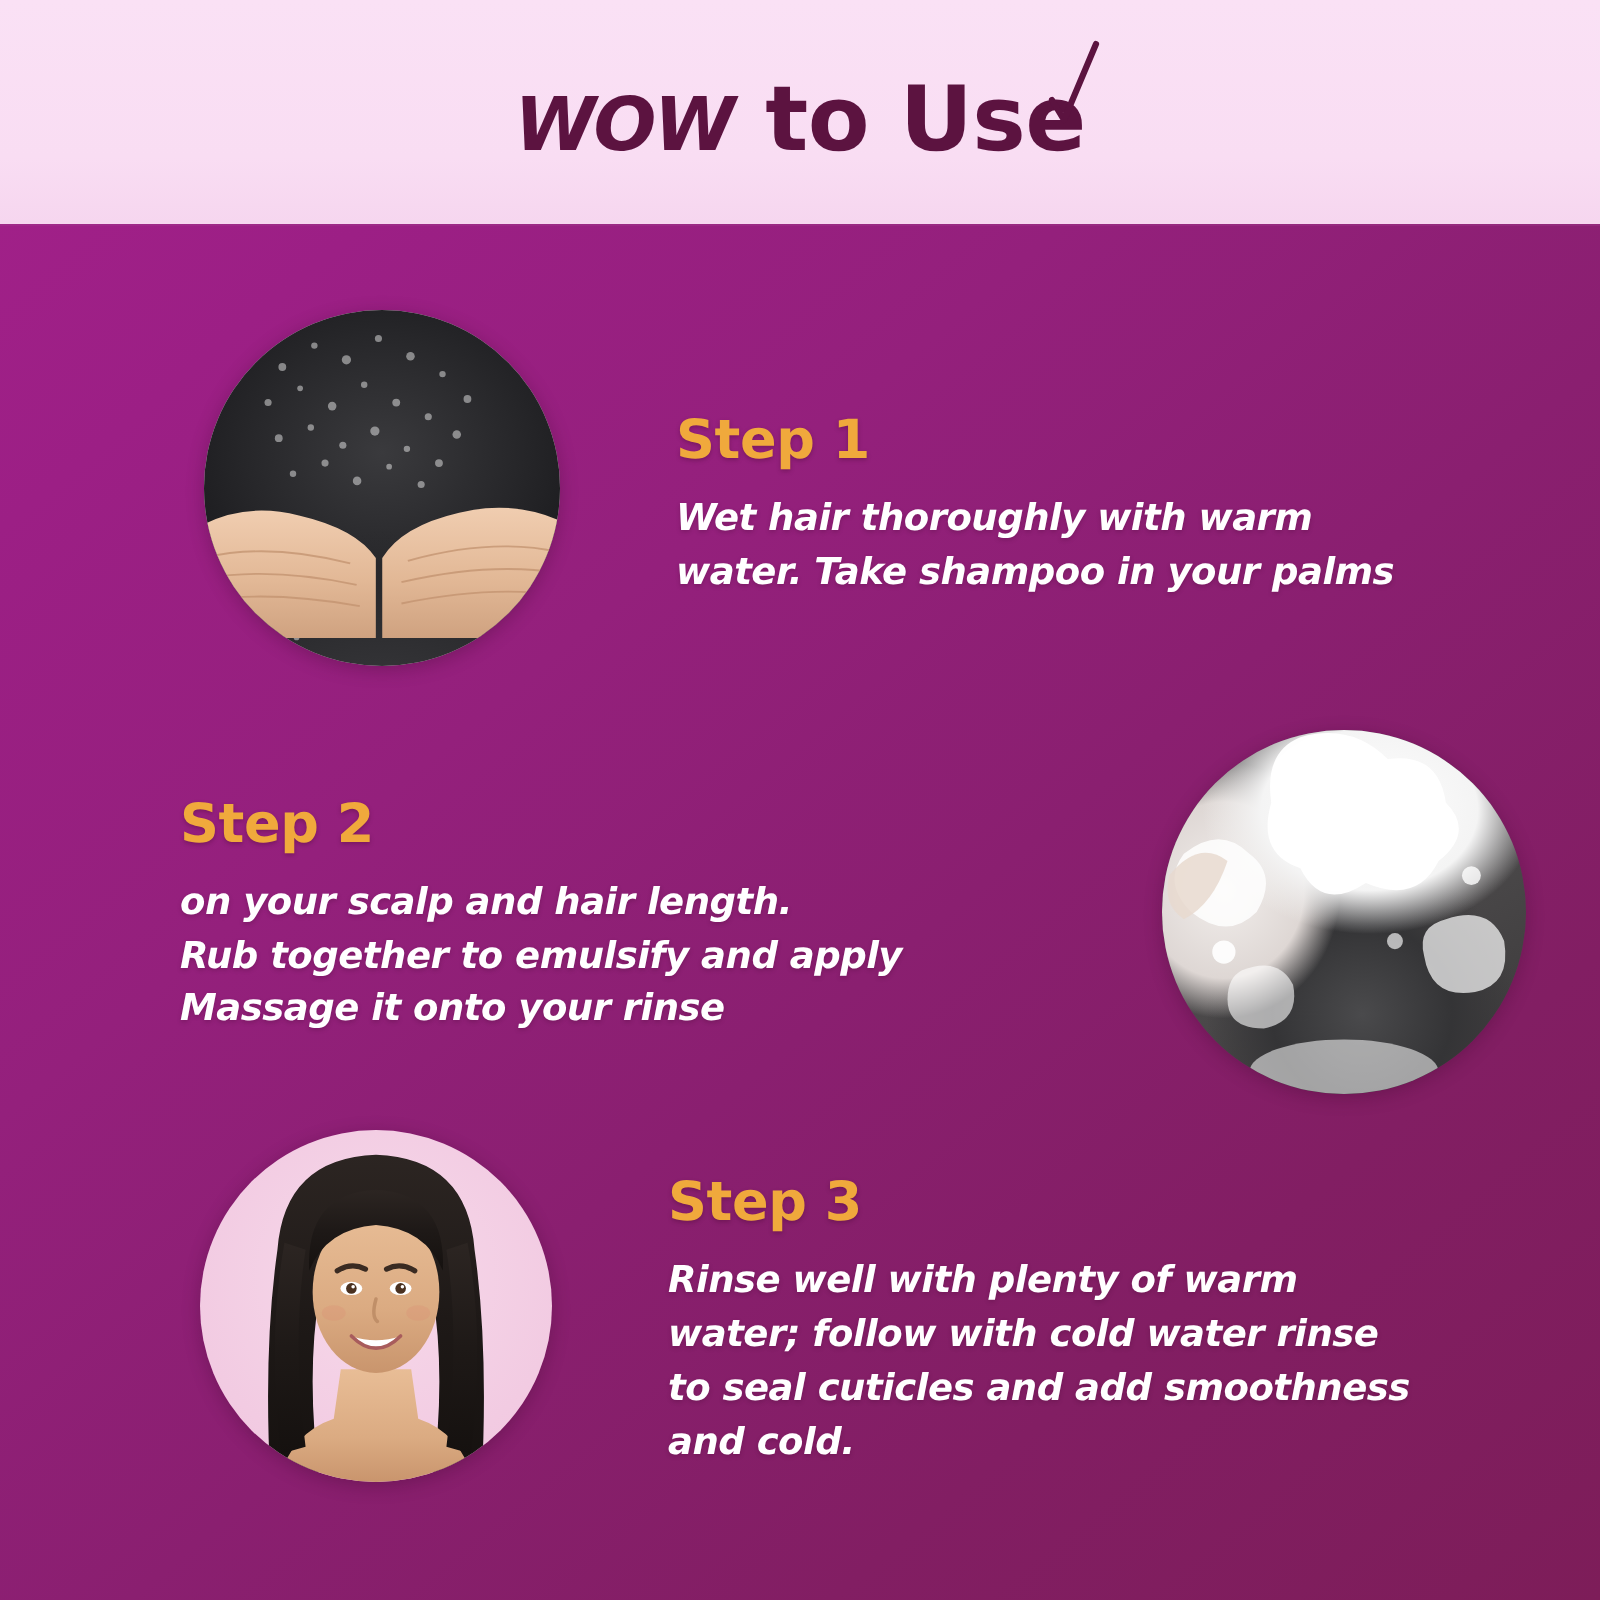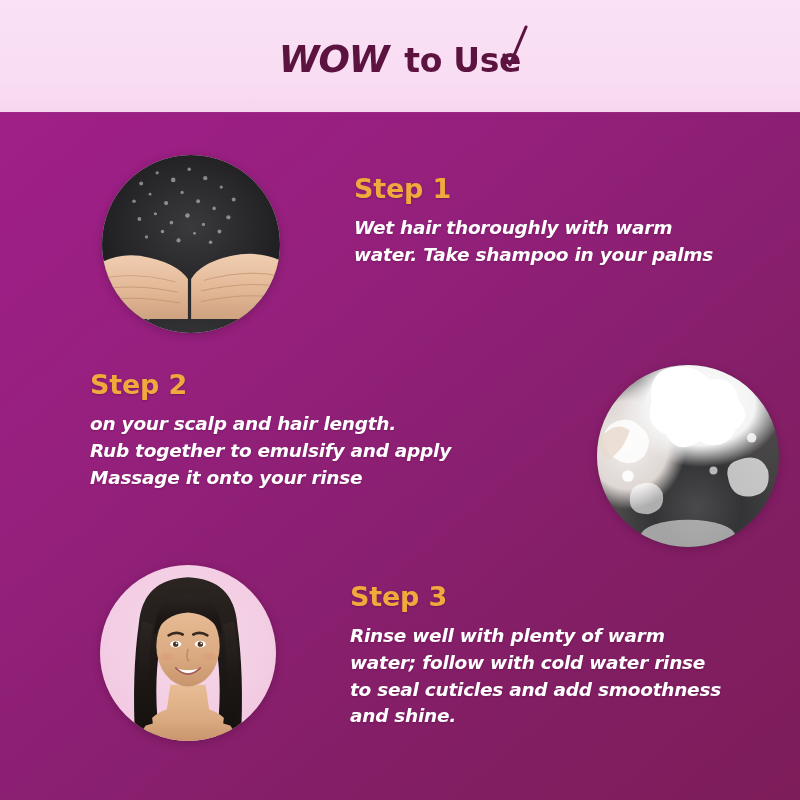--- a/index.html
+++ b/index.html
@@ -78,32 +78,31 @@
     right: -7px;
     top: -13px;
     width: 26px;
     height: 42px;
     pointer-events: none;
   }
 
   .to-use {
     font-family: "DejaVu Sans", sans-serif;
     font-weight: 700;
-    font-size: 33px;
+    font-size: 45px;
     color: #5c1340;
     letter-spacing: -0.3px;
     margin-left: 12px;
   }
 
   
   .step-row {
     position: absolute;
     display: flex;
-    align-items: flex-start;
-    gap: 16px;
+    align-items: center;
   }
 
   .step-row.r1 { left: 0;  top: 155px; width: 800px; }
   .step-row.r2 { left: 0;  top: 365px; width: 676px; }
   .step-row.r3 { left: 0;  top: 565px; width: 648px; }
 
   .circle-wrap {
     position: relative;
     flex: 0 0 auto;
   }
@@ -367,18 +366,18 @@
           <ellipse cx="62" cy="52" rx="3.4" ry="2.2" fill="#d98e74" opacity=".3"></ellipse>
         </svg>
       </div>
     </div>
     <div class="step-text">
       <p class="step-label">Step 3</p>
       <p class="step-body">
         <span>Rinse well with plenty of warm</span>
         <span>water; follow with cold water rinse</span>
         <span>to seal cuticles and add smoothness</span>
-        <span>and shine.</span>
+        <span>and cold.</span>
       </p>
     </div>
   </div>
 
 </div>
 
 </body></html>

